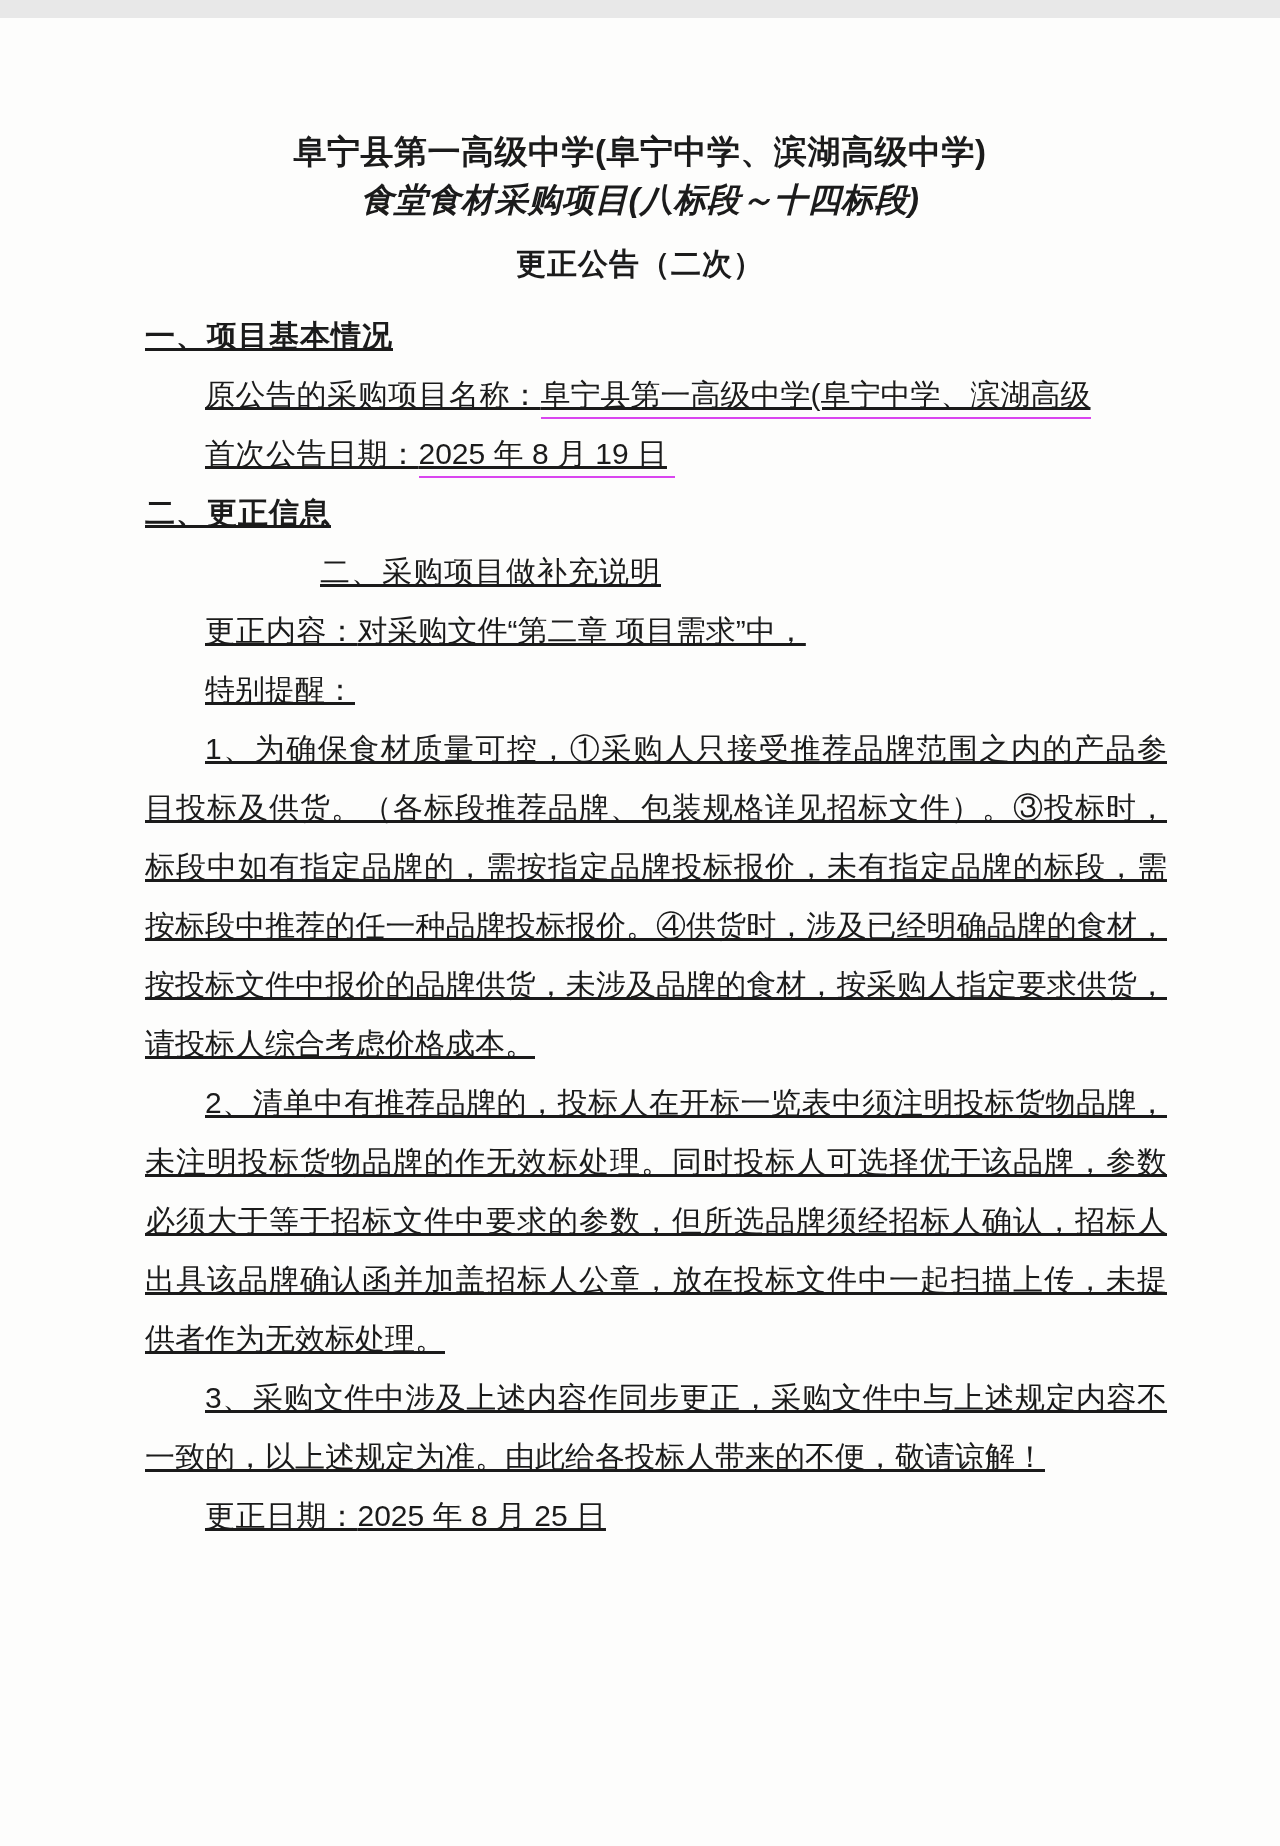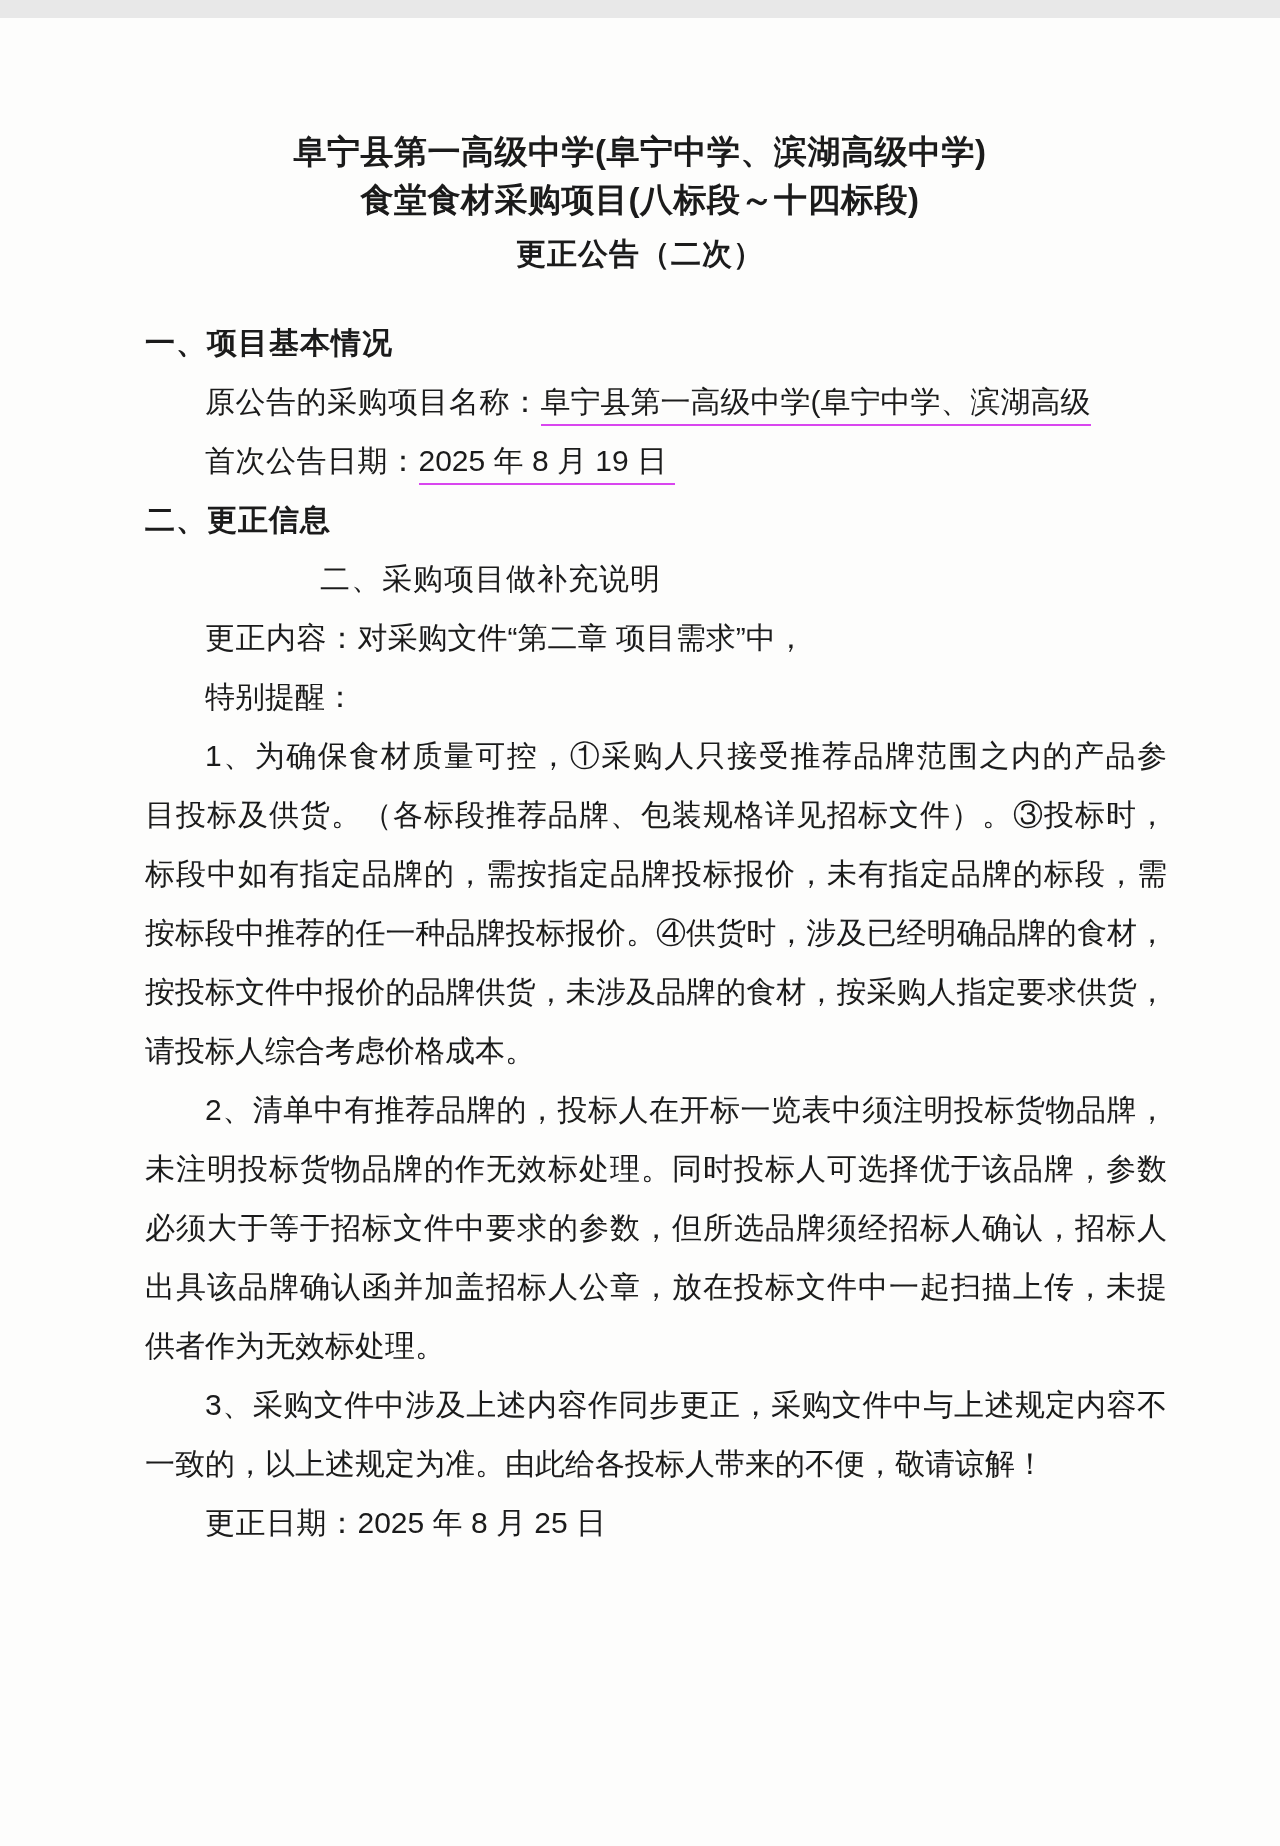--- a/index.html
+++ b/index.html
@@ -11,25 +11,25 @@
     overflow:hidden;
     font-family:"Liberation Sans",sans-serif;
     color:#1b1b1b;
   }
   .center-line{
     position:absolute;left:0;width:100%;
     text-align:center;white-space:nowrap;
   }
   .doc-title{font-size:33px;font-weight:bold;letter-spacing:0.5px;}
   .t1{top:112px;}
-  .t2{top:160px;}
-  .doc-subtitle{top:216px;font-size:30px;font-weight:bold;letter-spacing:1px;}
+  .t2{top:160px;font-style:italic;}
+  .doc-subtitle{top:226px;font-size:30px;font-weight:bold;letter-spacing:1px;}
   .body-block{
-    position:absolute;top:295px;left:145px;width:1022px;
-    font-size:30px;line-height:59px;
+    position:absolute;top:288px;left:145px;width:1022px;
+    font-size:30px;line-height:59px;text-decoration:underline;
   }
   .line{height:59px;white-space:normal;}
   .bold{font-weight:bold;letter-spacing:1px;}
   .indent{text-indent:60px;}
   .fill{text-align:justify;text-align-last:justify;}
   .sub-center{margin-left:175px;letter-spacing:1px;}
   .u{border-bottom:2px solid #d946ef;padding-bottom:6px;}
   .u-ext{padding-right:26px;}
   .u-date{padding-right:8px;}
   .label{letter-spacing:0.5px;}

